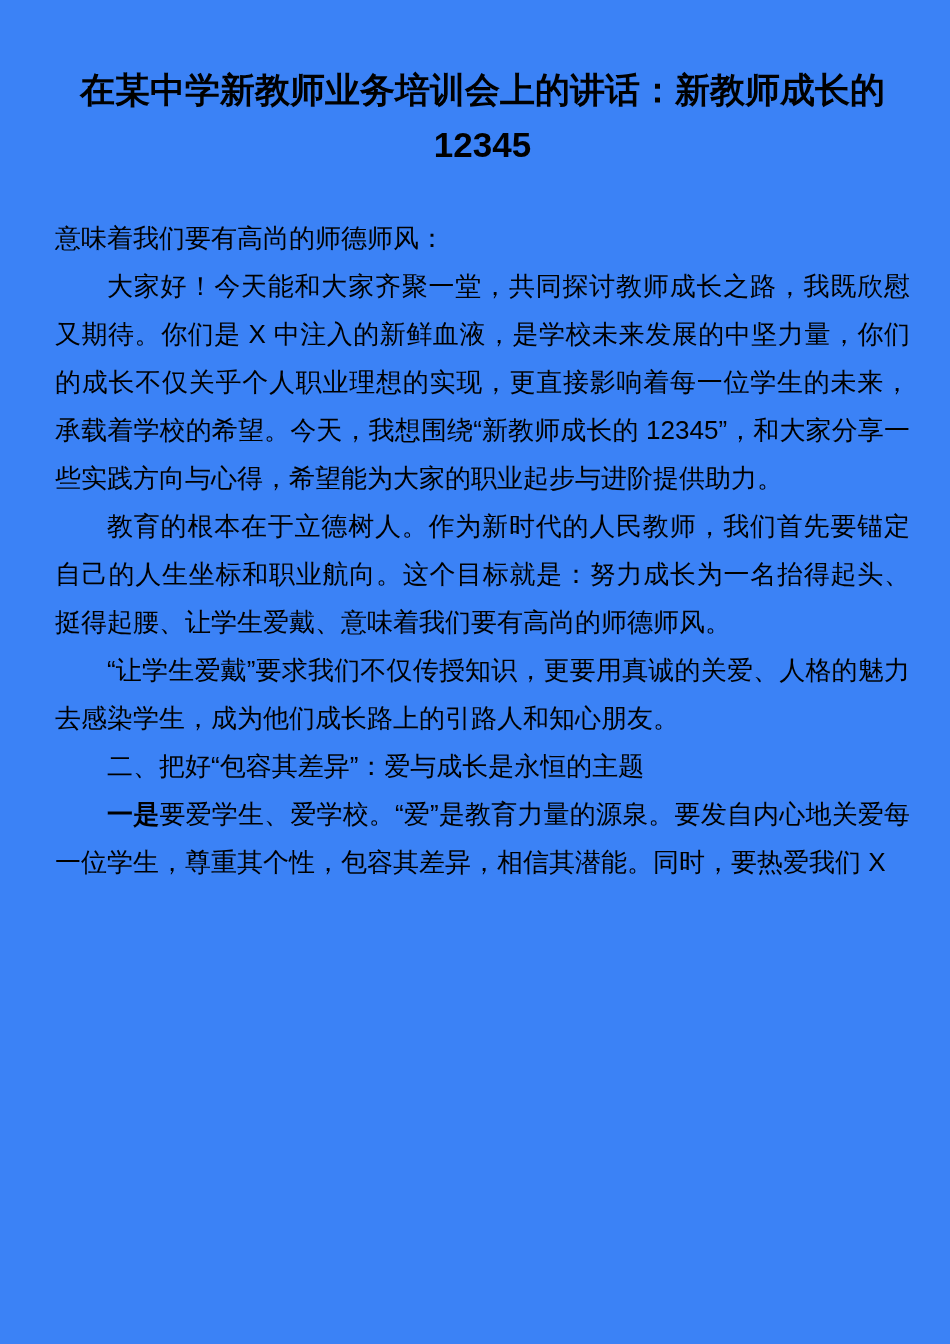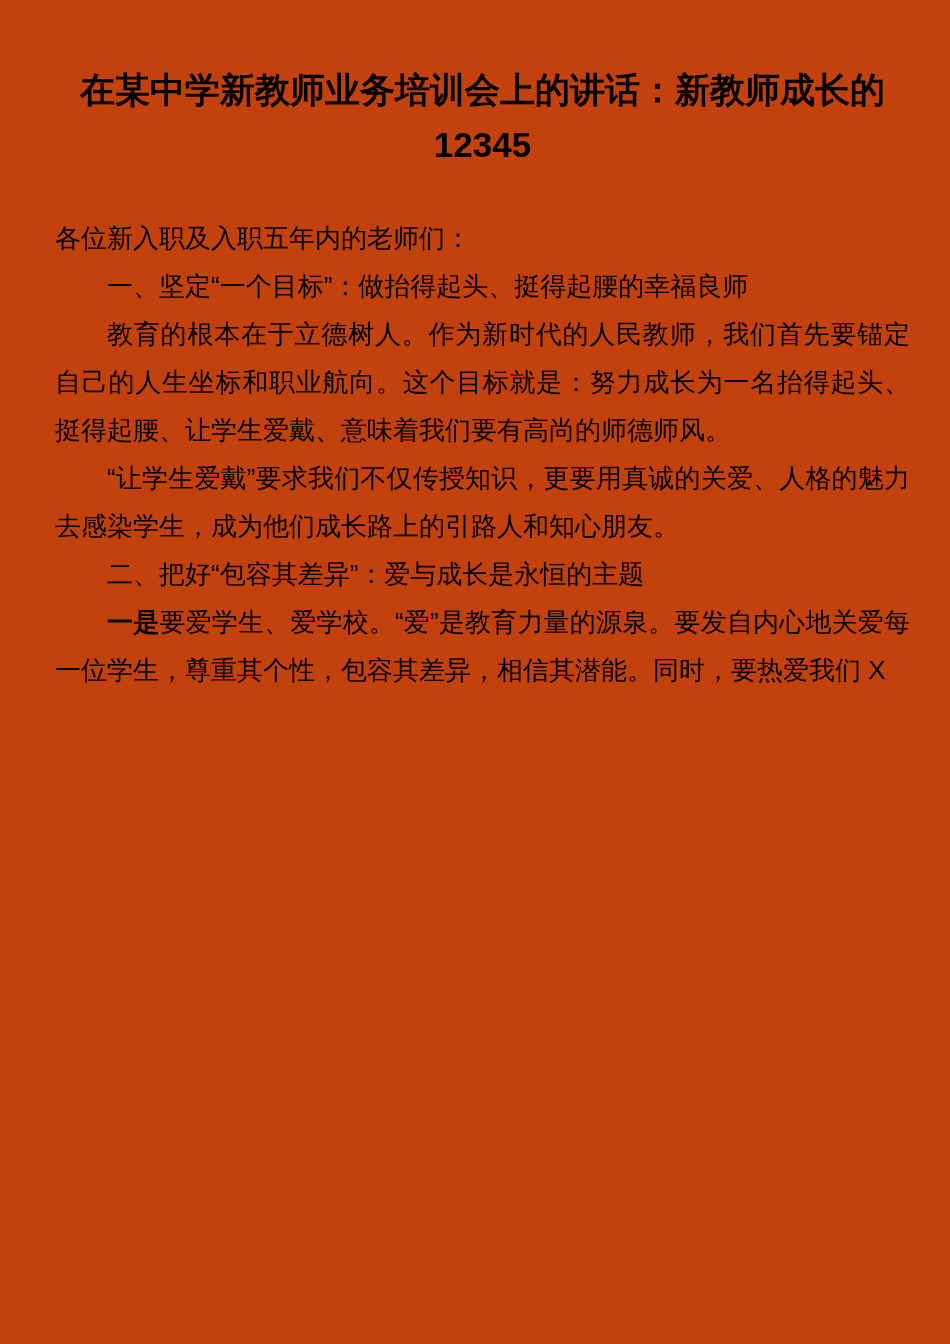--- a/index.html
+++ b/index.html
@@ -11,21 +11,21 @@
     width: 950px;
     height: 1344px;
     overflow: hidden;
     font-family: "Liberation Sans", "DejaVu Sans", sans-serif;
     color: #000000;
   }
   .page {
     box-sizing: border-box;
     width: 950px;
     height: 1344px;
-    background: #c2410c;
+    background: #3b82f6;
     padding: 62px 40px 0 55px;
     overflow: hidden;
   }
   .doc-title {
     width: 855px;
     margin: 0 0 42px 0;
     font-size: 35px;
     font-weight: 700;
     line-height: 55px;
     text-align: center;
@@ -48,20 +48,20 @@
   .para strong {
     font-weight: 700;
   }
 </style>
 </head>
 <body>
 
 <div class="page">
   <h1 class="doc-title">在某中学新教师业务培训会上的讲话：新教师成长的12345</h1>
   <div class="content">
-      <p class="para">各位新入职及入职五年内的老师们：</p>
-      <p class="para indent">一、坚定“一个目标”：做抬得起头、挺得起腰的幸福良师</p>
+      <p class="para">意味着我们要有高尚的师德师风：</p>
+      <p class="para indent">大家好！今天能和大家齐聚一堂，共同探讨教师成长之路，我既欣慰又期待。你们是 X 中注入的新鲜血液，是学校未来发展的中坚力量，你们的成长不仅关乎个人职业理想的实现，更直接影响着每一位学生的未来，承载着学校的希望。今天，我想围绕“新教师成长的 12345”，和大家分享一些实践方向与心得，希望能为大家的职业起步与进阶提供助力。</p>
       <p class="para indent">教育的根本在于立德树人。作为新时代的人民教师，我们首先要锚定自己的人生坐标和职业航向。这个目标就是：努力成长为一名抬得起头、挺得起腰、让学生爱戴、意味着我们要有高尚的师德师风。</p>
       <p class="para indent">“让学生爱戴”要求我们不仅传授知识，更要用真诚的关爱、人格的魅力去感染学生，成为他们成长路上的引路人和知心朋友。</p>
       <p class="para indent">二、把好“包容其差异”：爱与成长是永恒的主题</p>
       <p class="para indent"><strong>一是</strong>要爱学生、爱学校。“爱”是教育力量的源泉。要发自内心地关爱每一位学生，尊重其个性，包容其差异，相信其潜能。同时，要热爱我们 X</p>
     </div>
 </div>
 
 </body></html>

